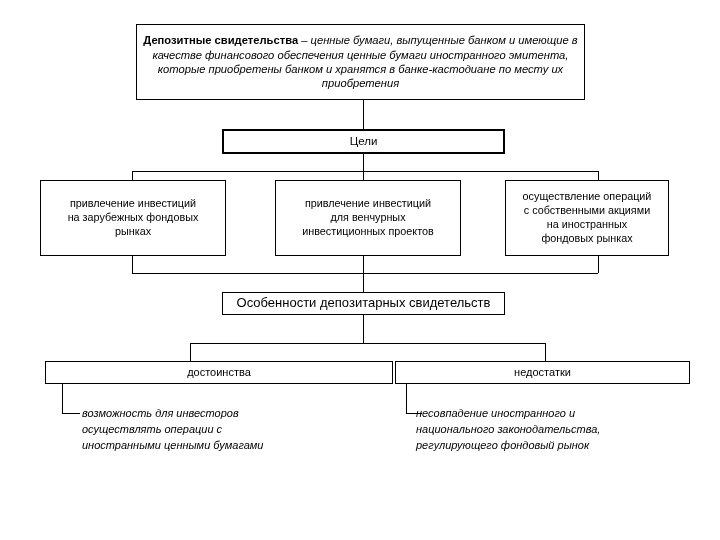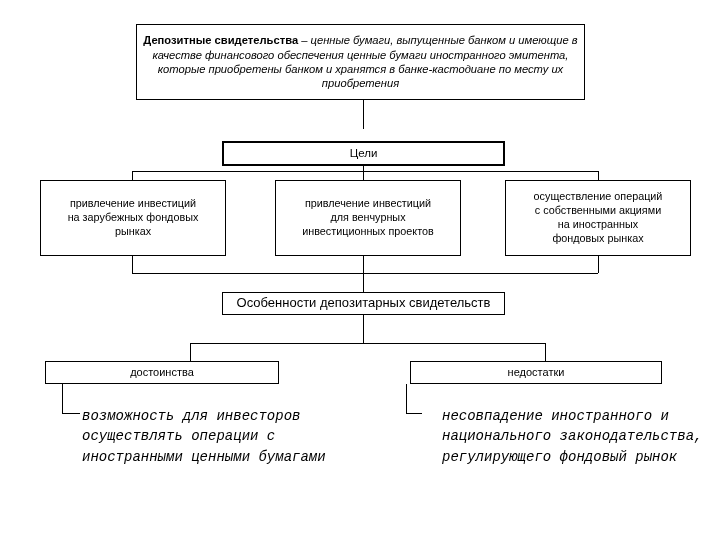--- a/index.html
+++ b/index.html
@@ -47,69 +47,68 @@
     padding: 2px 0;
   }
   #def-box .lead {
     font-weight: bold;
     font-style: normal;
   }
 
   
   #goals-box {
     left: 222px;
-    top: 141px;
+    top: 129px;
     width: 283px;
     height: 25px;
     border-width: 2px;
     font-size: 11.5px;
   }
 
   
   .goal-box {
     top: 180px;
     height: 76px;
     font-size: 10.8px;
     padding: 2px 5px;
   }
   #goal-1 { left: 40px;  width: 186px; }
   #goal-2 { left: 275px; width: 186px; }
-  #goal-3 { left: 505px; width: 186px; align-items: center; }
+  #goal-3 { left: 505px; width: 164px; align-items: center; }
 
   
   #features-box {
     left: 222px;
     top: 292px;
     width: 283px;
     height: 23px;
     font-size: 13px;
   }
 
   
   .dn-box {
     top: 361px;
     height: 23px;
     font-size: 11px;
   }
-  #pros-box { left: 45px;  width: 234px; }
-  #cons-box { left: 395px; width: 252px; margin-left: 15px; }
+  #pros-box { left: 45px;  width: 348px; }
+  #cons-box { left: 395px; width: 295px; }
 
   
   .leaf {
     position: absolute;
-    font-size: 14px;
+    font-size: 11px;
     font-style: italic;
     line-height: 1.45;
     color: #000000;
     white-space: pre-line;
     z-index: 3;
-    font-family: Liberation Mono, monospace;
   }
   #pros-leaf { left: 82px;  top: 406px; width: 250px; }
-  #cons-leaf { left: 442px; top: 406px; width: 265px; }
+  #cons-leaf { left: 416px; top: 406px; width: 265px; }
 
   
   .vline, .hline {
     position: absolute;
     background: #000000;
     z-index: 1;
   }
   .vline { width: 1px; }
   .hline { height: 1px; }
 </style>

